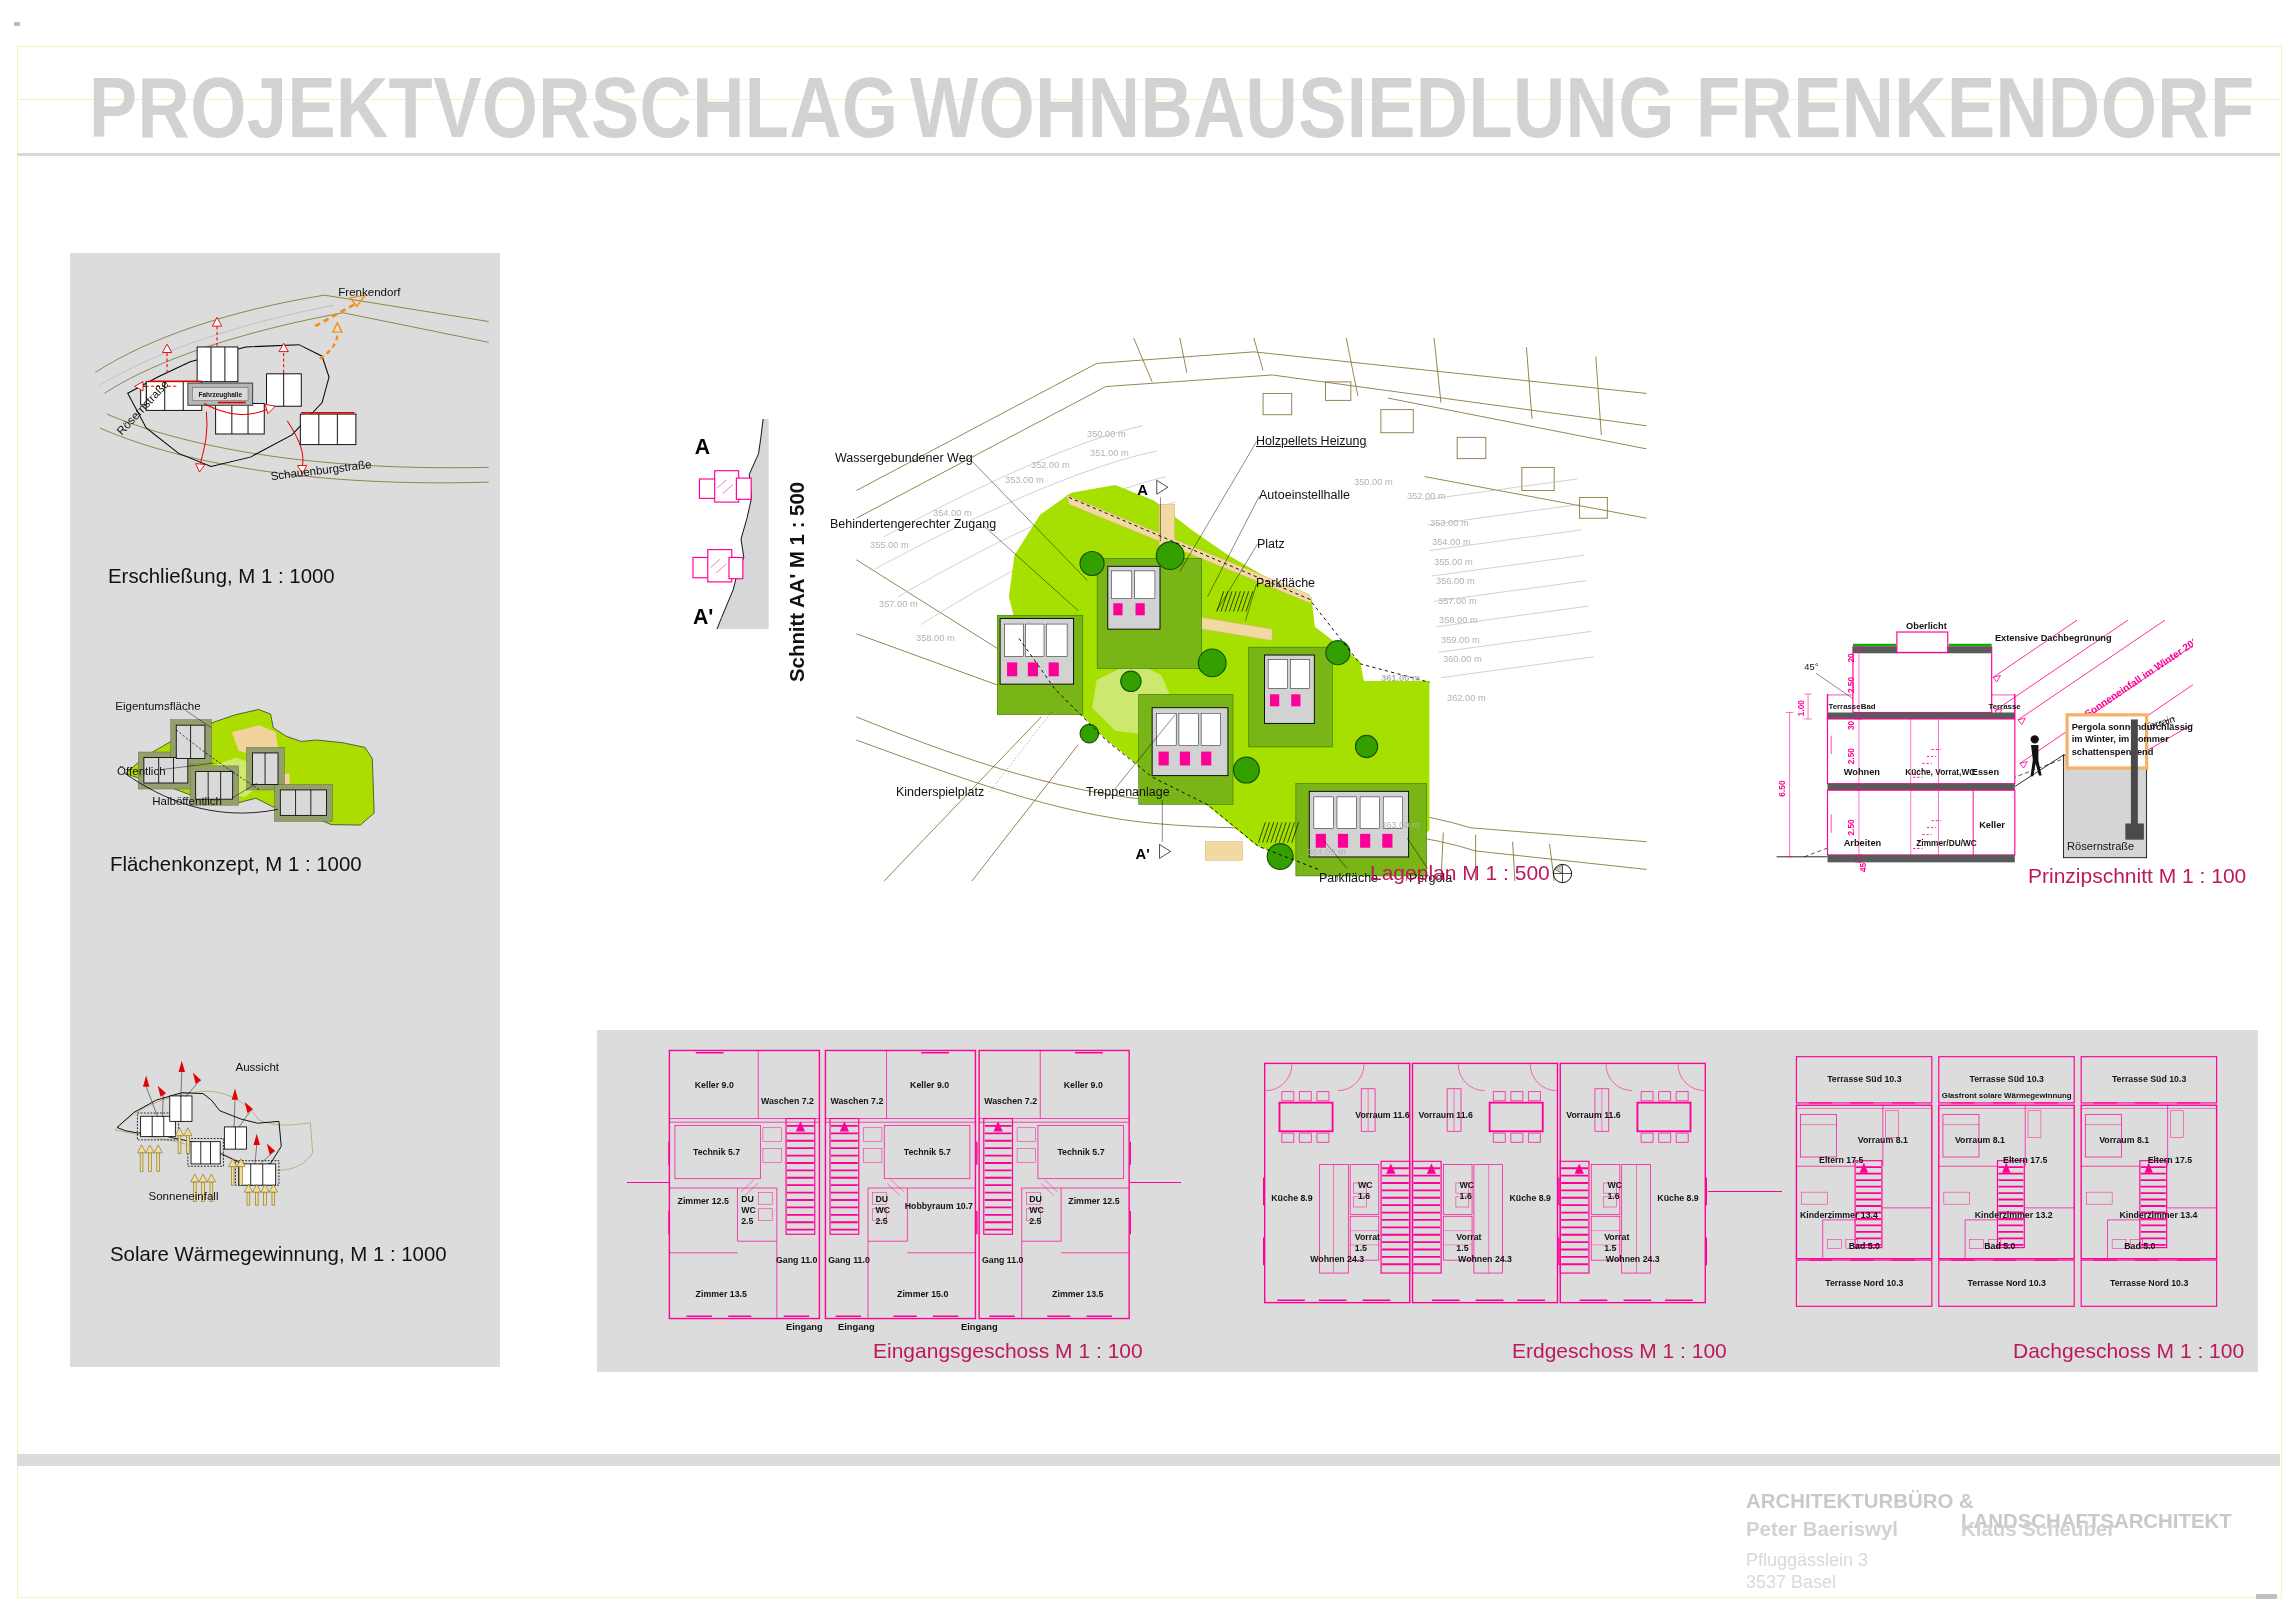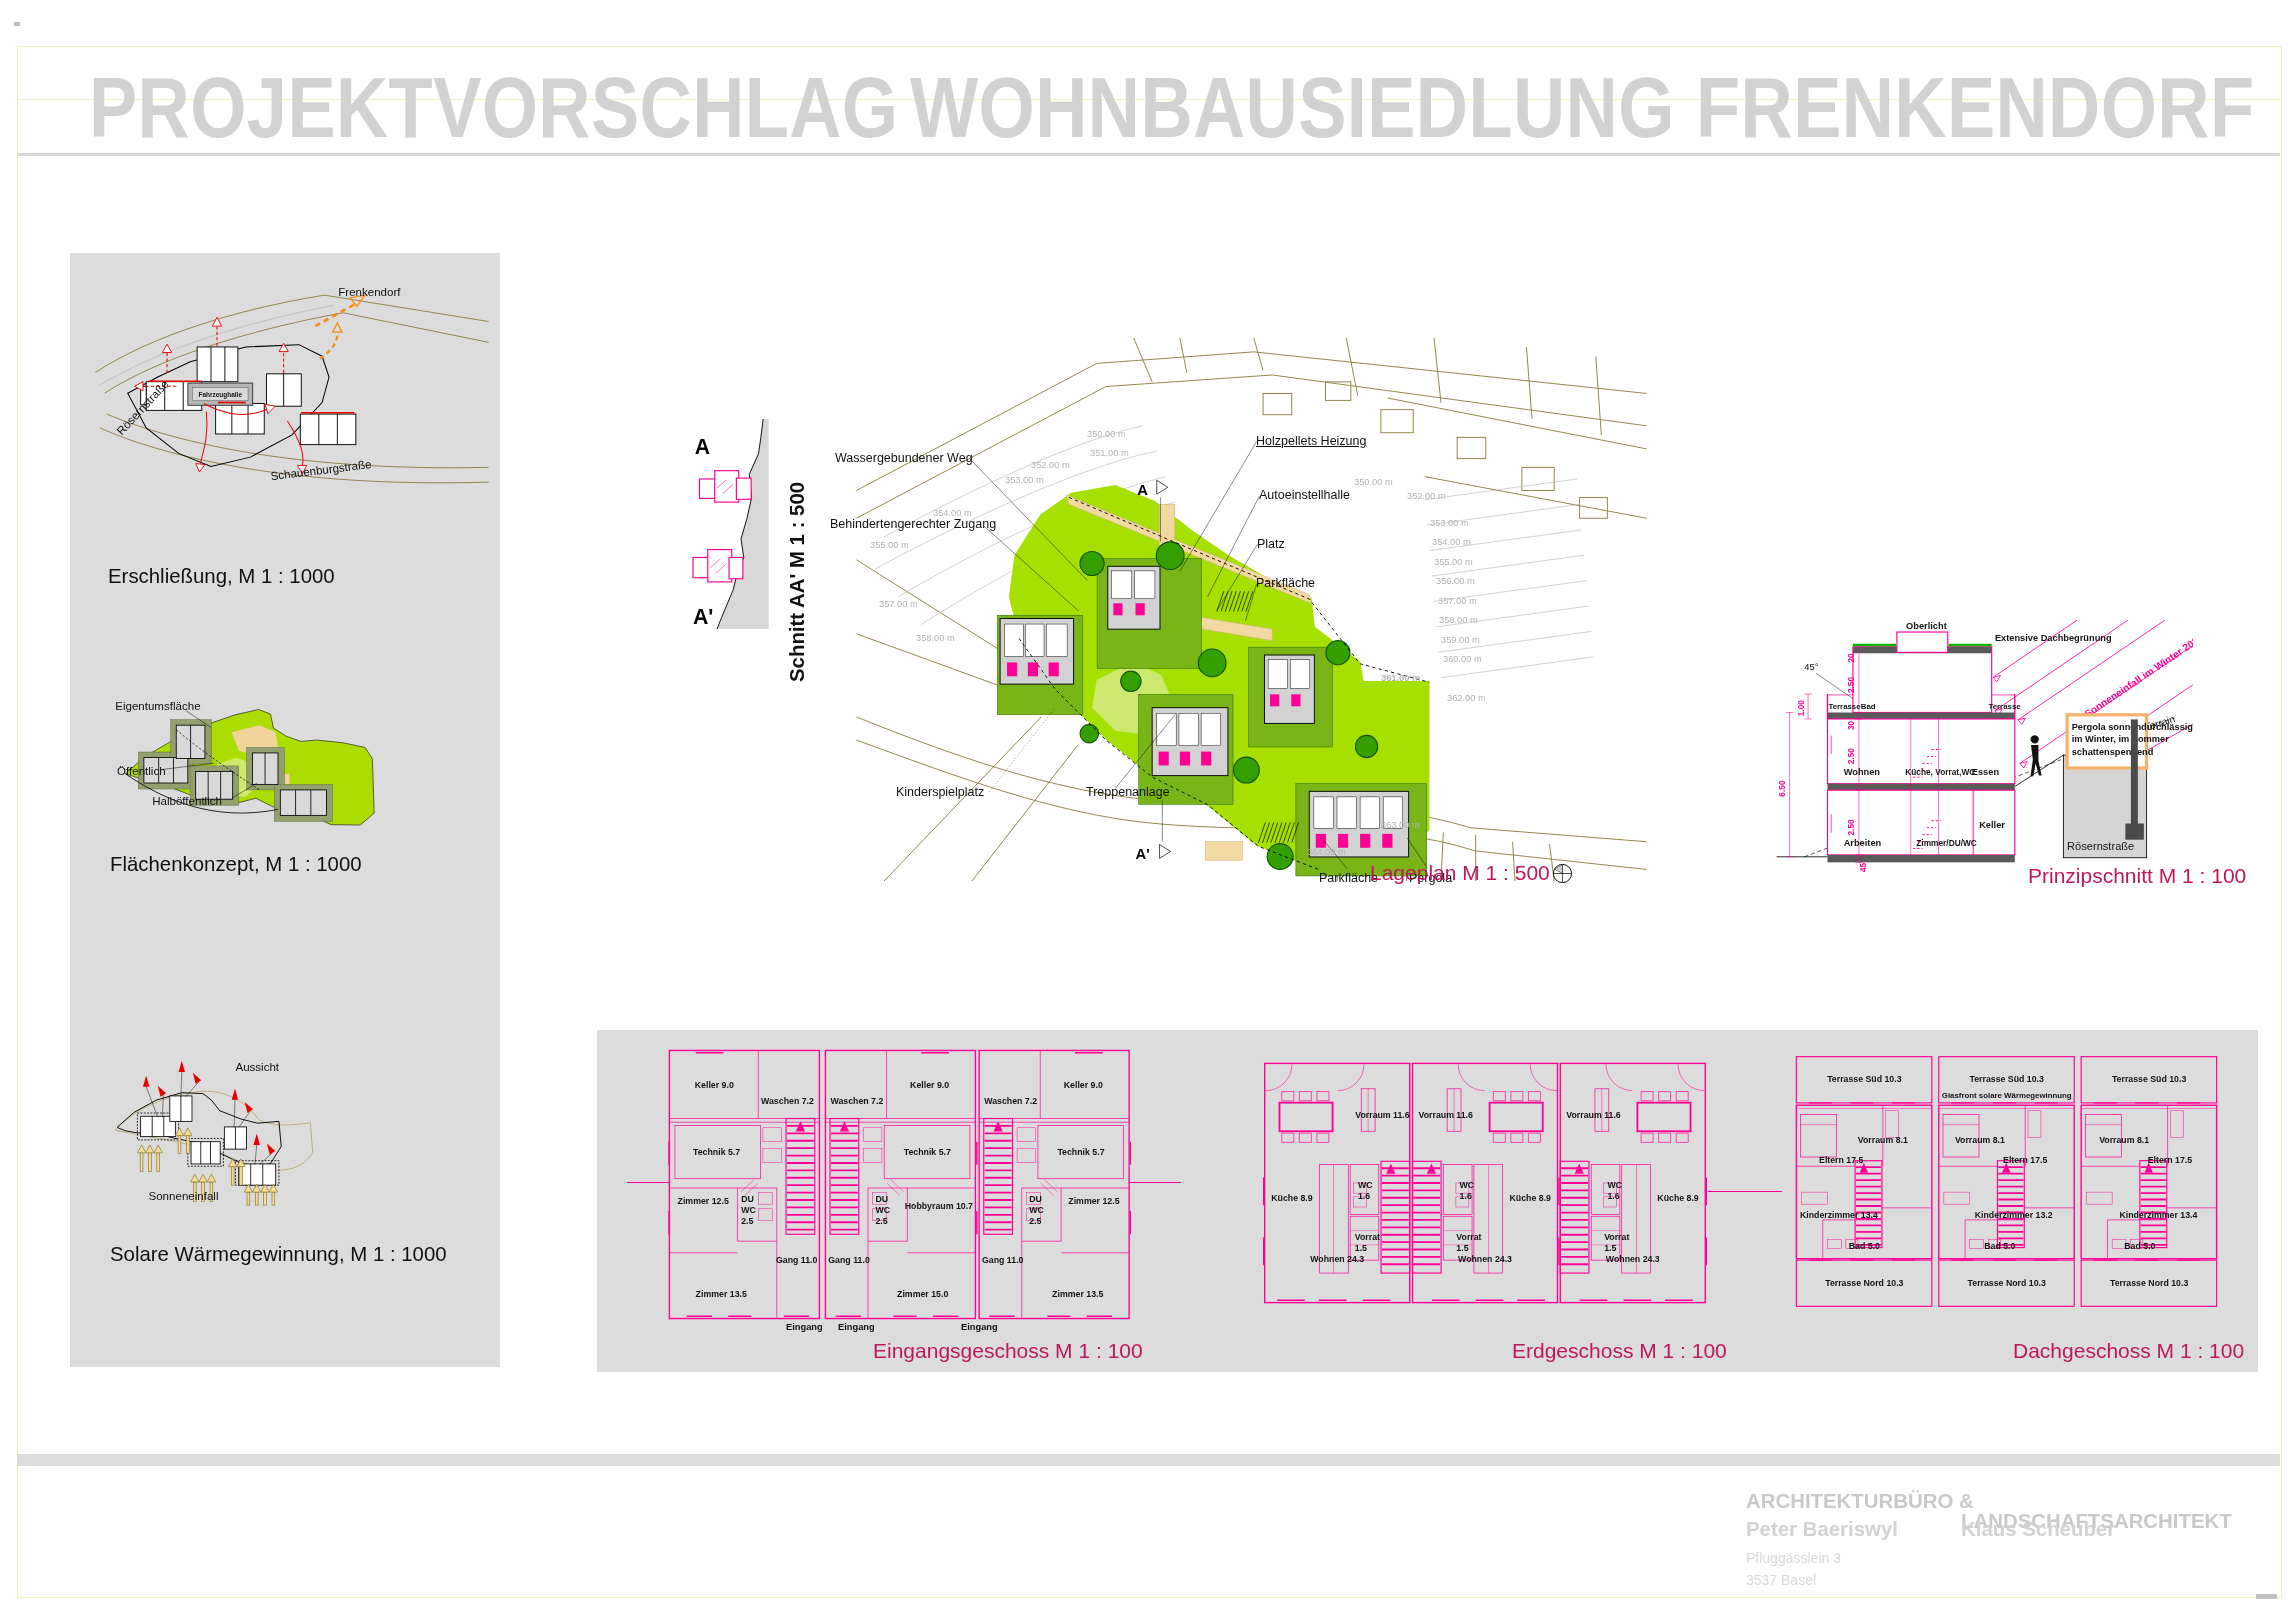--- a/index.html
+++ b/index.html
@@ -9,21 +9,21 @@
   .title-word{font-weight:700;font-size:86px;color:#d2d2d2;letter-spacing:0.5px;white-space:nowrap;transform:scaleX(.84);transform-origin:0 0;line-height:1;}
   .grayline{background:#d8d8d8;}
   .panel{background:#dcdcdc;}
   .cap{font-size:20.4px;color:#111;white-space:nowrap;}
   .capmain{font-size:21px;color:#be185d;white-space:nowrap;}
   .lbl{font-size:12.5px;color:#111;white-space:nowrap;}
   .contour{font-size:9.3px;color:#b2b2b2;white-space:nowrap;}
   .eingang{font-size:9.3px;font-weight:700;color:#111;white-space:nowrap;}
   .foot1{font-size:20.4px;font-weight:700;color:#c9c9c9;white-space:nowrap;}
   .foot2{font-size:20.4px;font-weight:700;color:#d2d2d2;white-space:nowrap;}
-  .foot3{font-size:14px;color:#d9d9d9;white-space:nowrap;}
+  .foot3{font-size:18px;color:#d9d9d9;white-space:nowrap;}
   .rot90{transform:rotate(-90deg);transform-origin:0 0;font-weight:700;font-size:20.4px;color:#111;white-space:nowrap;}
   svg text{font-family:"Liberation Sans",sans-serif;}
   .t{font-size:19px;font-weight:700;fill:#141414;}
   .ts{font-size:17px;font-weight:700;fill:#141414;}
   .dlbl{font-size:25px;fill:#111;}
   .mline{stroke:#ff0096;fill:none;}
 </style>
 </head>
 <body>
 

